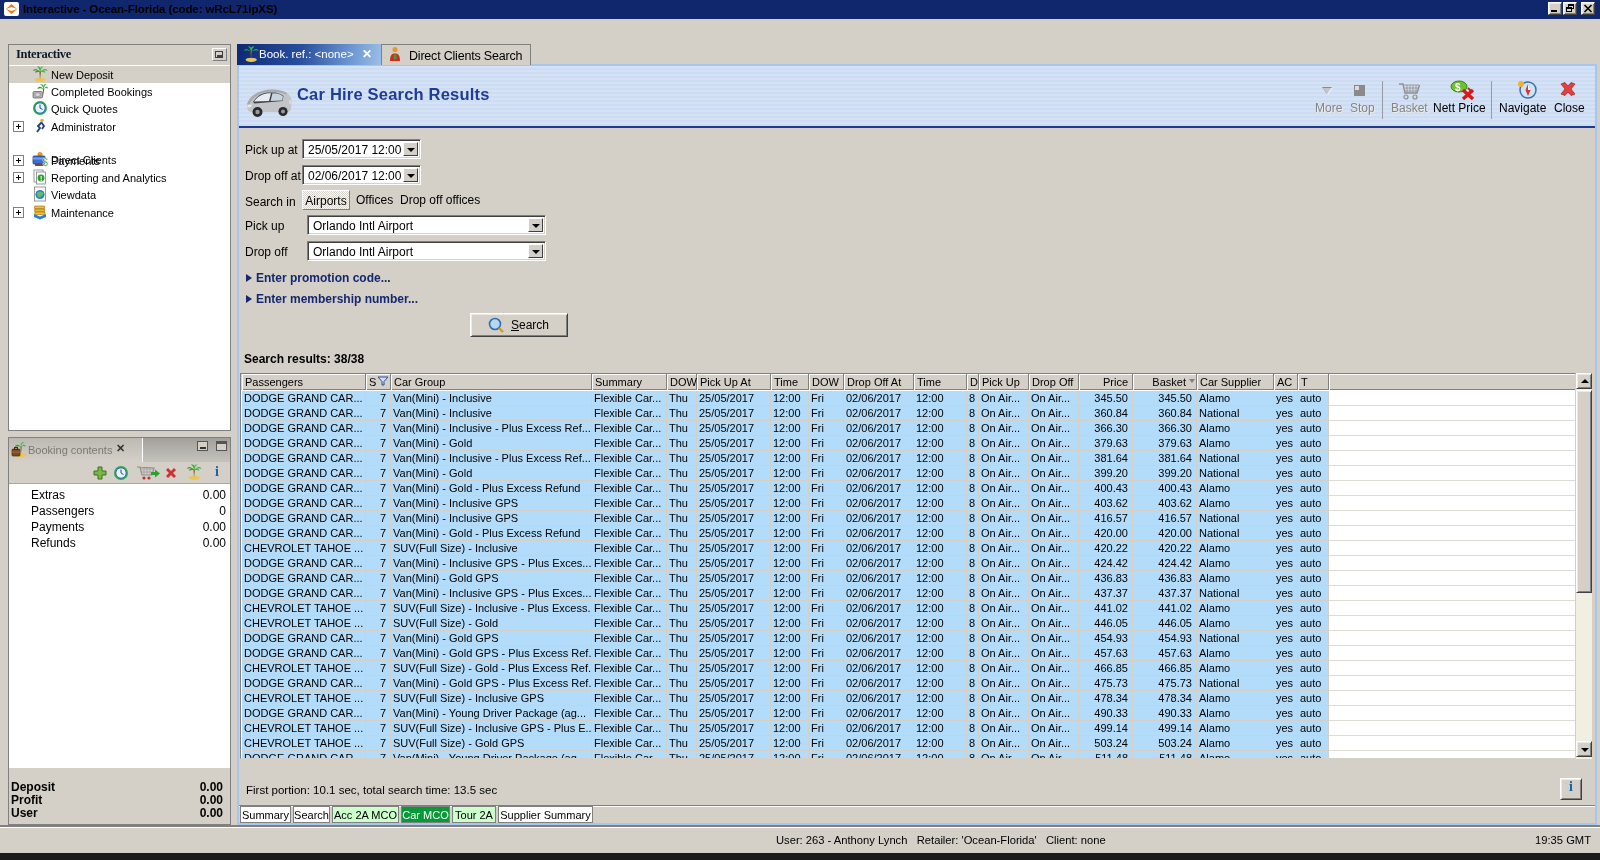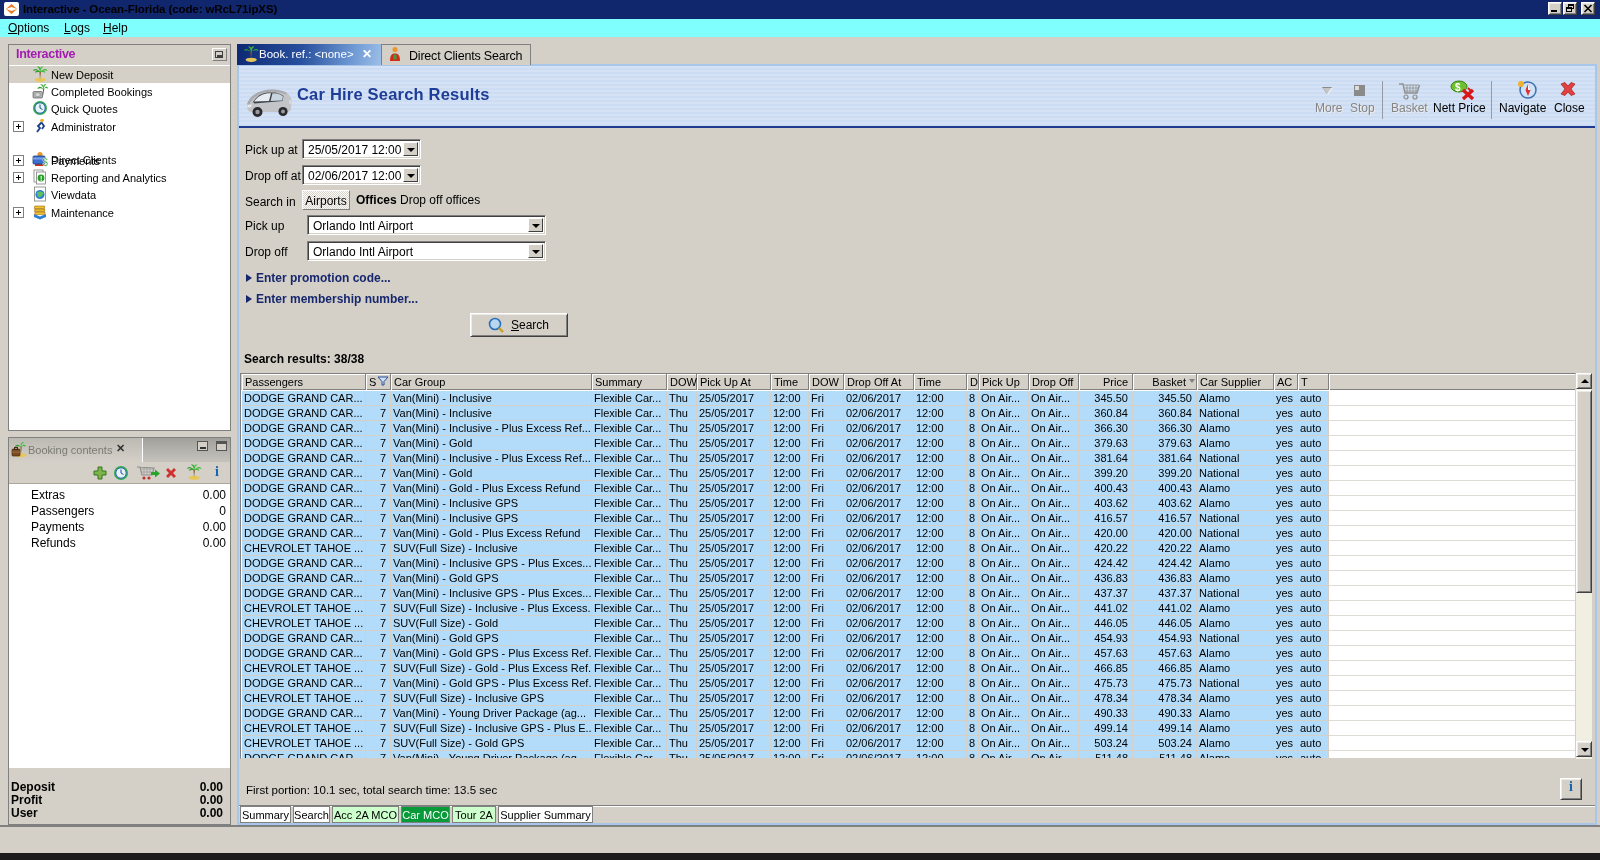--- a/index.html
+++ b/index.html
@@ -16,21 +16,21 @@
 
 #menubar { left:0; top:19px; width:1600px; height:18px; background:#80ffff; font-size:12px; color:#000; }
 .menuitem { position:absolute; top:2px; }
 .mn { text-decoration:underline; }
 
 
 .panel3d { border:1px solid #808080; background:#d4d0c8; }
 
 
 #lpanel { left:8px; top:44px; width:223px; height:387px; }
-#lphead { left:9px; top:45px; width:221px; height:20px; font-size:12.5px; font-weight:bold; color:#a21caf; letter-spacing:-0.3px; }
+#lphead { left:9px; top:45px; width:221px; height:20px; font-size:12.5px; font-weight:bold; color:#0f172a; letter-spacing:-0.3px;font-family:Liberation Serif, serif; }
 #lpbtn { left:212px; top:48px; width:15px; height:13px; background:#d4d0c8; border:1px solid; border-color:#fff #808080 #808080 #fff; }
 #tree { left:9px; top:65px; width:221px; height:365px; background:#fff; }
 .trow { position:absolute; left:0; width:221px; height:17px; font-size:11px; color:#000; }
 .trow .txt { position:absolute; left:42px; top:3px; }
 .trow .ticon { position:absolute; left:23px; top:0px; width:16px; height:16px; }
 .plus { position:absolute; left:4px; top:3px; width:11px; height:11px; border:1px solid #808080; background:#fff; }
 .plus:before { content:""; position:absolute; left:2px; top:4px; width:5px; height:1px; background:#000; }
 .plus:after { content:""; position:absolute; left:4px; top:2px; width:1px; height:5px; background:#000; }
 
 
@@ -112,25 +112,20 @@
   <div class="abs winbtn" style="left:1563px;">
       <span style="position:absolute;left:4px;top:1px;width:6px;height:5px;border:1px solid #000;border-top-width:2px;"></span>
       <span style="position:absolute;left:2px;top:4px;width:6px;height:5px;border:1px solid #000;border-top-width:2px;background:#d4d0c8;"></span>
     </div>
   <div class="abs winbtn" style="left:1581px;">
       <svg width="12" height="11" style="position:absolute;left:0;top:0;">
         <path d="M2.5 2 L9.5 9 M9.5 2 L2.5 9" stroke="#000" stroke-width="1.6"></path>
       </svg>
     </div>
 
-  <div class="abs" id="menubar">
-    <span class="menuitem" style="left:8px;"><span class="mn">O</span>ptions</span>
-    <span class="menuitem" style="left:64px;"><span class="mn">L</span>ogs</span>
-    <span class="menuitem" style="left:103px;"><span class="mn">H</span>elp</span>
-  </div>
 
   <div class="abs panel3d" id="lpanel"></div>
   <div class="abs" id="lphead">
       <span style="position:absolute;left:7px;top:2px;">Interactive</span>
     </div>
   <div class="abs" id="lpbtn">
       <span style="position:absolute;left:2px;top:2px;width:8px;height:7px;border:1px solid #404040;"></span>
       <span style="position:absolute;left:4px;top:6px;width:6px;height:2px;background:#404040;"></span>
     </div>
   <div class="abs" id="tree">
@@ -324,21 +319,21 @@
       <span class="ctext">25/05/2017 12:00</span>
       <span class="drop"></span>
     </div>
   <div class="flabel" style="left:245px;top:169px;">Drop off at</div>
   <div class="combo" style="left:302px;top:165px;width:119px;height:20px;">
       <span class="ctext">02/06/2017 12:00</span>
       <span class="drop"></span>
     </div>
   <div class="flabel" style="left:245px;top:195px;">Search in</div>
   <div class="seg" id="seg1" style="left:302px;top:190px;width:48px;height:20px;text-align:center;padding-top:3px;">Airports</div>
-  <div class="seg" style="left:356px;top:193px;font-weight:bold;">Offices</div>
+  <div class="seg" style="left:356px;top:193px;">Offices</div>
   <div class="seg" style="left:400px;top:193px;">Drop off offices</div>
   <div class="flabel" style="left:245px;top:219px;">Pick up</div>
   <div class="combo" style="left:307px;top:215px;width:239px;height:20px;">
       <span class="ctext">Orlando Intl Airport</span>
       <span class="drop"></span>
     </div>
   <div class="flabel" style="left:245px;top:245px;">Drop off</div>
   <div class="combo" style="left:307px;top:241px;width:239px;height:20px;">
       <span class="ctext">Orlando Intl Airport</span>
       <span class="drop"></span>
@@ -921,20 +916,24 @@
   <div id="btabs">
       <div class="btab" style="left:240px;width:51px;background:#fff;color:#000;text-align:center;">Summary</div>
       <div class="btab" style="left:293px;width:37px;background:#fff;color:#000;text-align:center;">Search</div>
       <div class="btab" style="left:332px;width:67px;background:#ccffcc;color:#000;text-align:center;">Acc 2A MCO</div>
       <div class="btab" style="left:401px;width:49px;background:#089939;color:#fff;text-align:center;">Car MCO</div>
       <div class="btab" style="left:452px;width:44px;background:#ccffcc;color:#000;text-align:center;">Tour 2A</div>
       <div class="btab" style="left:498px;width:95px;background:#fff;color:#000;text-align:center;">Supplier Summary</div>
     </div>
 
   <div class="abs" id="stattop"></div>
+  <div class="abs" id="statusbar">
+    <span style="position:absolute;left:776px;top:6px;">User: 263 - Anthony Lynch&nbsp;&nbsp;&nbsp;Retailer: 'Ocean-Florida'&nbsp;&nbsp;&nbsp;Client: none</span>
+    <span style="position:absolute;right:9px;top:6px;">19:35 GMT</span>
+  </div>
   <div class="abs" id="blackstrip"></div>
 </div>
 
 <div class="abs" style="left:1315px;top:83px;"><svg width="24" height="16">
       <path d="M7 4 h10 l-5 7 Z" fill="#8a8a8a"></path>
       <path d="M8 5 h10 l-5 7 Z" fill="#fff" opacity="0.5"></path>
     </svg></div>
 <div class="abs tblabel tbdis" style="left:1315px;">More</div>
 <div class="abs" style="left:1352px;top:84px;"><svg width="16" height="14">
       <rect x="2" y="1" width="11" height="11" fill="#8a8a8a"></rect>

